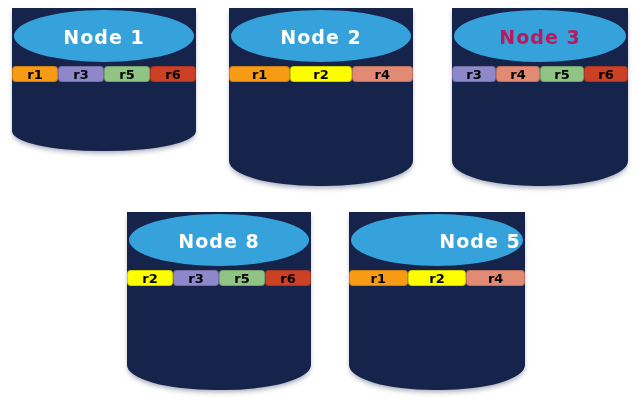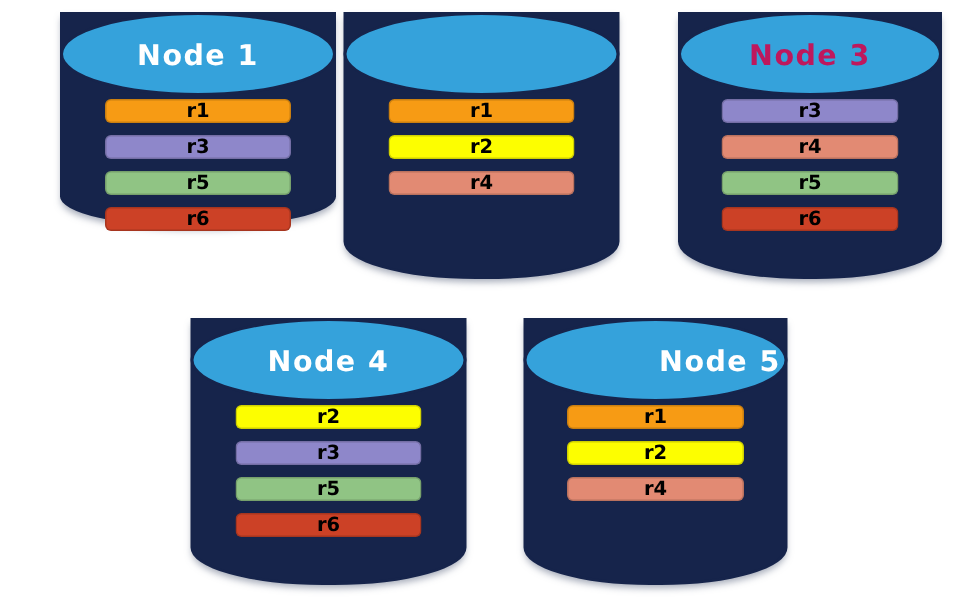--- a/index.html
+++ b/index.html
@@ -65,21 +65,21 @@
     user-select: none;
   }
 
   
   .replicas {
     position: absolute;
     left: 0;
     width: 100%;
     z-index: 4;
     display: flex;
-    flex-direction: column;
+    flex-direction: row;
     align-items: center;
   }
   .replica {
     box-sizing: border-box;
     border-radius: 4px;
     text-align: center;
     color: #000000;
     font-weight: bold;
     line-height: 1;
     display: flex;
@@ -99,55 +99,56 @@
   }
   .node .cyl-title {
     top: var(--titleTop);
     font-size: var(--titleFS);
   }
 </style>
 </head>
 <body>
 
 <div id="diagram" style="background: rgb(255, 255, 255);">
-    <div class="node" style="left: 12px; top: 8px; width: 184px; height: 143px; margin-left: 28px; --topH: 56px; --titleTop: 18px; --titleFS: 19px; --repTop: 58px; --repW: 124px; --repH: 16px; --repGap: 8px; --repFS: 13px;">
+    <div class="node" style="left: 12px; top: 8px; width: 184px; height: 143px; --topH: 56px; --titleTop: 18px; --titleFS: 19px; --repTop: 58px; --repW: 124px; --repH: 16px; --repGap: 8px; --repFS: 13px;">
       <div class="cyl-body" style="background: rgb(22, 36, 75); border-color: rgb(22, 36, 75);"></div>
       <div class="cyl-top" style="background: rgb(53, 162, 219); border-color: rgb(22, 36, 75);"></div>
       <div class="cyl-title" style="color: rgb(255, 255, 255);">Node  1</div>
       <div class="replicas">
         <div class="replica" style="background: rgb(247, 155, 20); color: rgb(0, 0, 0);">r1</div>
         <div class="replica" style="background: rgb(142, 135, 202); color: rgb(0, 0, 0);">r3</div>
         <div class="replica" style="background: rgb(144, 196, 132); color: rgb(0, 0, 0);">r5</div>
         <div class="replica" style="background: rgb(204, 65, 38); color: rgb(0, 0, 0);">r6</div>
       </div>
     </div>
     <div class="node" style="left: 229px; top: 8px; width: 184px; height: 178px; --topH: 56px; --titleTop: 18px; --titleFS: 19px; --repTop: 58px; --repW: 124px; --repH: 16px; --repGap: 8px; --repFS: 13px;">
       <div class="cyl-body" style="background: rgb(22, 36, 75); border-color: rgb(22, 36, 75);"></div>
       <div class="cyl-top" style="background: rgb(53, 162, 219); border-color: rgb(22, 36, 75);"></div>
+      <div class="cyl-title" style="color: rgb(255, 255, 255);">Node  2</div>
       <div class="replicas">
         <div class="replica" style="background: rgb(247, 155, 20); color: rgb(0, 0, 0);">r1</div>
         <div class="replica" style="background: rgb(253, 254, 0); color: rgb(0, 0, 0);">r2</div>
         <div class="replica" style="background: rgb(226, 138, 115); color: rgb(0, 0, 0);">r4</div>
       </div>
     </div>
     <div class="node" style="left: 452px; top: 8px; width: 176px; height: 178px; --topH: 56px; --titleTop: 18px; --titleFS: 19px; --repTop: 58px; --repW: 118px; --repH: 16px; --repGap: 8px; --repFS: 13px;">
       <div class="cyl-body" style="background: rgb(22, 36, 75); border-color: rgb(22, 36, 75);"></div>
       <div class="cyl-top" style="background: rgb(53, 162, 219); border-color: rgb(22, 36, 75);"></div>
       <div class="cyl-title" style="color: #be185d;">Node  3</div>
       <div class="replicas">
         <div class="replica" style="background: rgb(142, 135, 202); color: rgb(0, 0, 0);">r3</div>
         <div class="replica" style="background: rgb(226, 138, 115); color: rgb(0, 0, 0);">r4</div>
         <div class="replica" style="background: rgb(144, 196, 132); color: rgb(0, 0, 0);">r5</div>
         <div class="replica" style="background: rgb(204, 65, 38); color: rgb(0, 0, 0);">r6</div>
       </div>
     </div>
     <div class="node" style="left: 127px; top: 212px; width: 184px; height: 178px; --topH: 56px; --titleTop: 18px; --titleFS: 19px; --repTop: 58px; --repW: 124px; --repH: 16px; --repGap: 8px; --repFS: 13px;">
       <div class="cyl-body" style="background: rgb(22, 36, 75); border-color: rgb(22, 36, 75);"></div>
       <div class="cyl-top" style="background: rgb(53, 162, 219); border-color: rgb(22, 36, 75);"></div>
-      <div class="cyl-title" style="color: rgb(255, 255, 255);">Node  4</div>
+      <div class="cyl-title" style="color: rgb(255, 255, 255);">Node  8</div>
       <div class="replicas">
         <div class="replica" style="background: rgb(253, 254, 0); color: rgb(0, 0, 0);">r2</div>
         <div class="replica" style="background: rgb(142, 135, 202); color: rgb(0, 0, 0);">r3</div>
         <div class="replica" style="background: rgb(144, 196, 132); color: rgb(0, 0, 0);">r5</div>
         <div class="replica" style="background: rgb(204, 65, 38); color: rgb(0, 0, 0);">r6</div>
       </div>
     </div>
     <div class="node" style="left: 349px; top: 212px; width: 176px; height: 178px; --topH: 56px; --titleTop: 18px; --titleFS: 19px; --repTop: 58px; --repW: 118px; --repH: 16px; --repGap: 8px; --repFS: 13px;">
       <div class="cyl-body" style="background: rgb(22, 36, 75); border-color: rgb(22, 36, 75);"></div>
       <div class="cyl-top" style="background: rgb(53, 162, 219); border-color: rgb(22, 36, 75);"></div>

